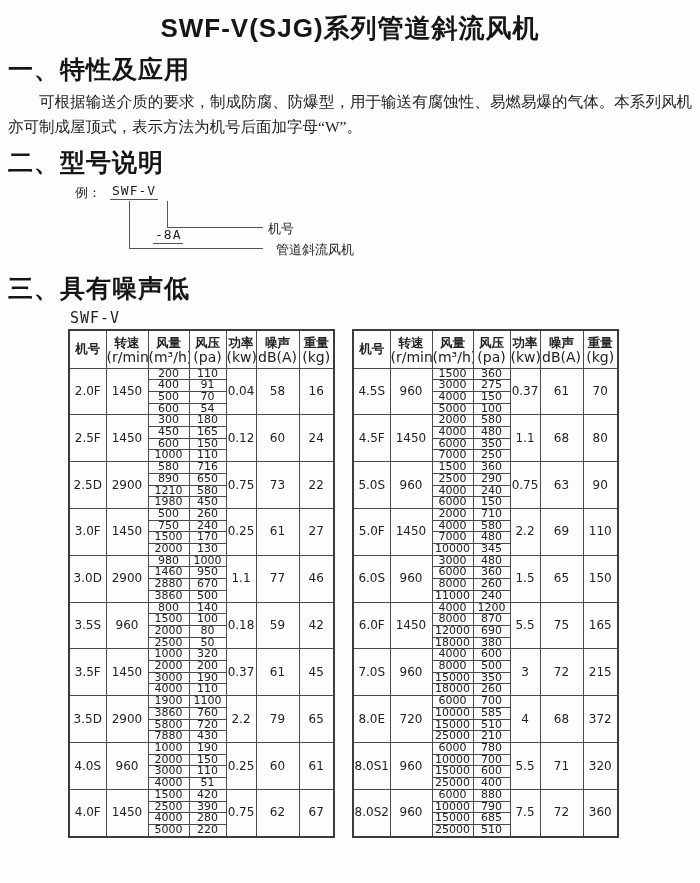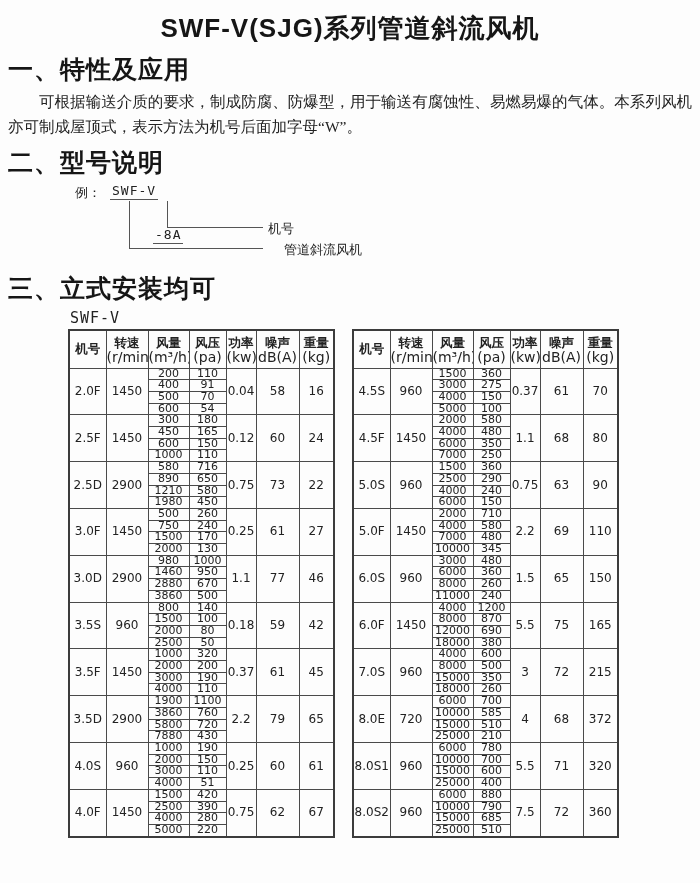--- a/index.html
+++ b/index.html
@@ -72,24 +72,24 @@
     <span class="dg-text" style="left:75px; top:1px;">例：</span>
     <span class="dg-text code" style="left:110px; top:0;">SWF-V</span>
     <span class="dg-text code" style="left:153px; top:0;margin-top:44px;">-8A</span>
 
     <div class="dg-line" style="left:167px; top:18px; width:1px; height:27px;"></div>
     <div class="dg-line" style="left:167px; top:44px; width:96px; height:1px;"></div>
     <div class="dg-line" style="left:129px; top:18px; width:1px; height:48px;"></div>
     <div class="dg-line" style="left:129px; top:65px; width:134px; height:1px;"></div>
 
     <span class="dg-text" style="left:268px; top:37px;">机号</span>
-    <span class="dg-text" style="left:284px; top:58px;">管道斜流风机</span>
+    <span class="dg-text" style="left:276px; top:58px;">管道斜流风机</span>
   </div>
 
-  <div class="sec-heading">三、立式安装均可</div>
+  <div class="sec-heading">三、具有噪声低</div>
 
   <div class="table-label">SWF-V</div>
 
   <div class="tables-wrap">
     <table class="perf" id="table-left">
         <colgroup>
           <col style="width: 37px;">
           <col style="width: 42px;">
           <col style="width: 41px;">
           <col style="width: 37px;">

